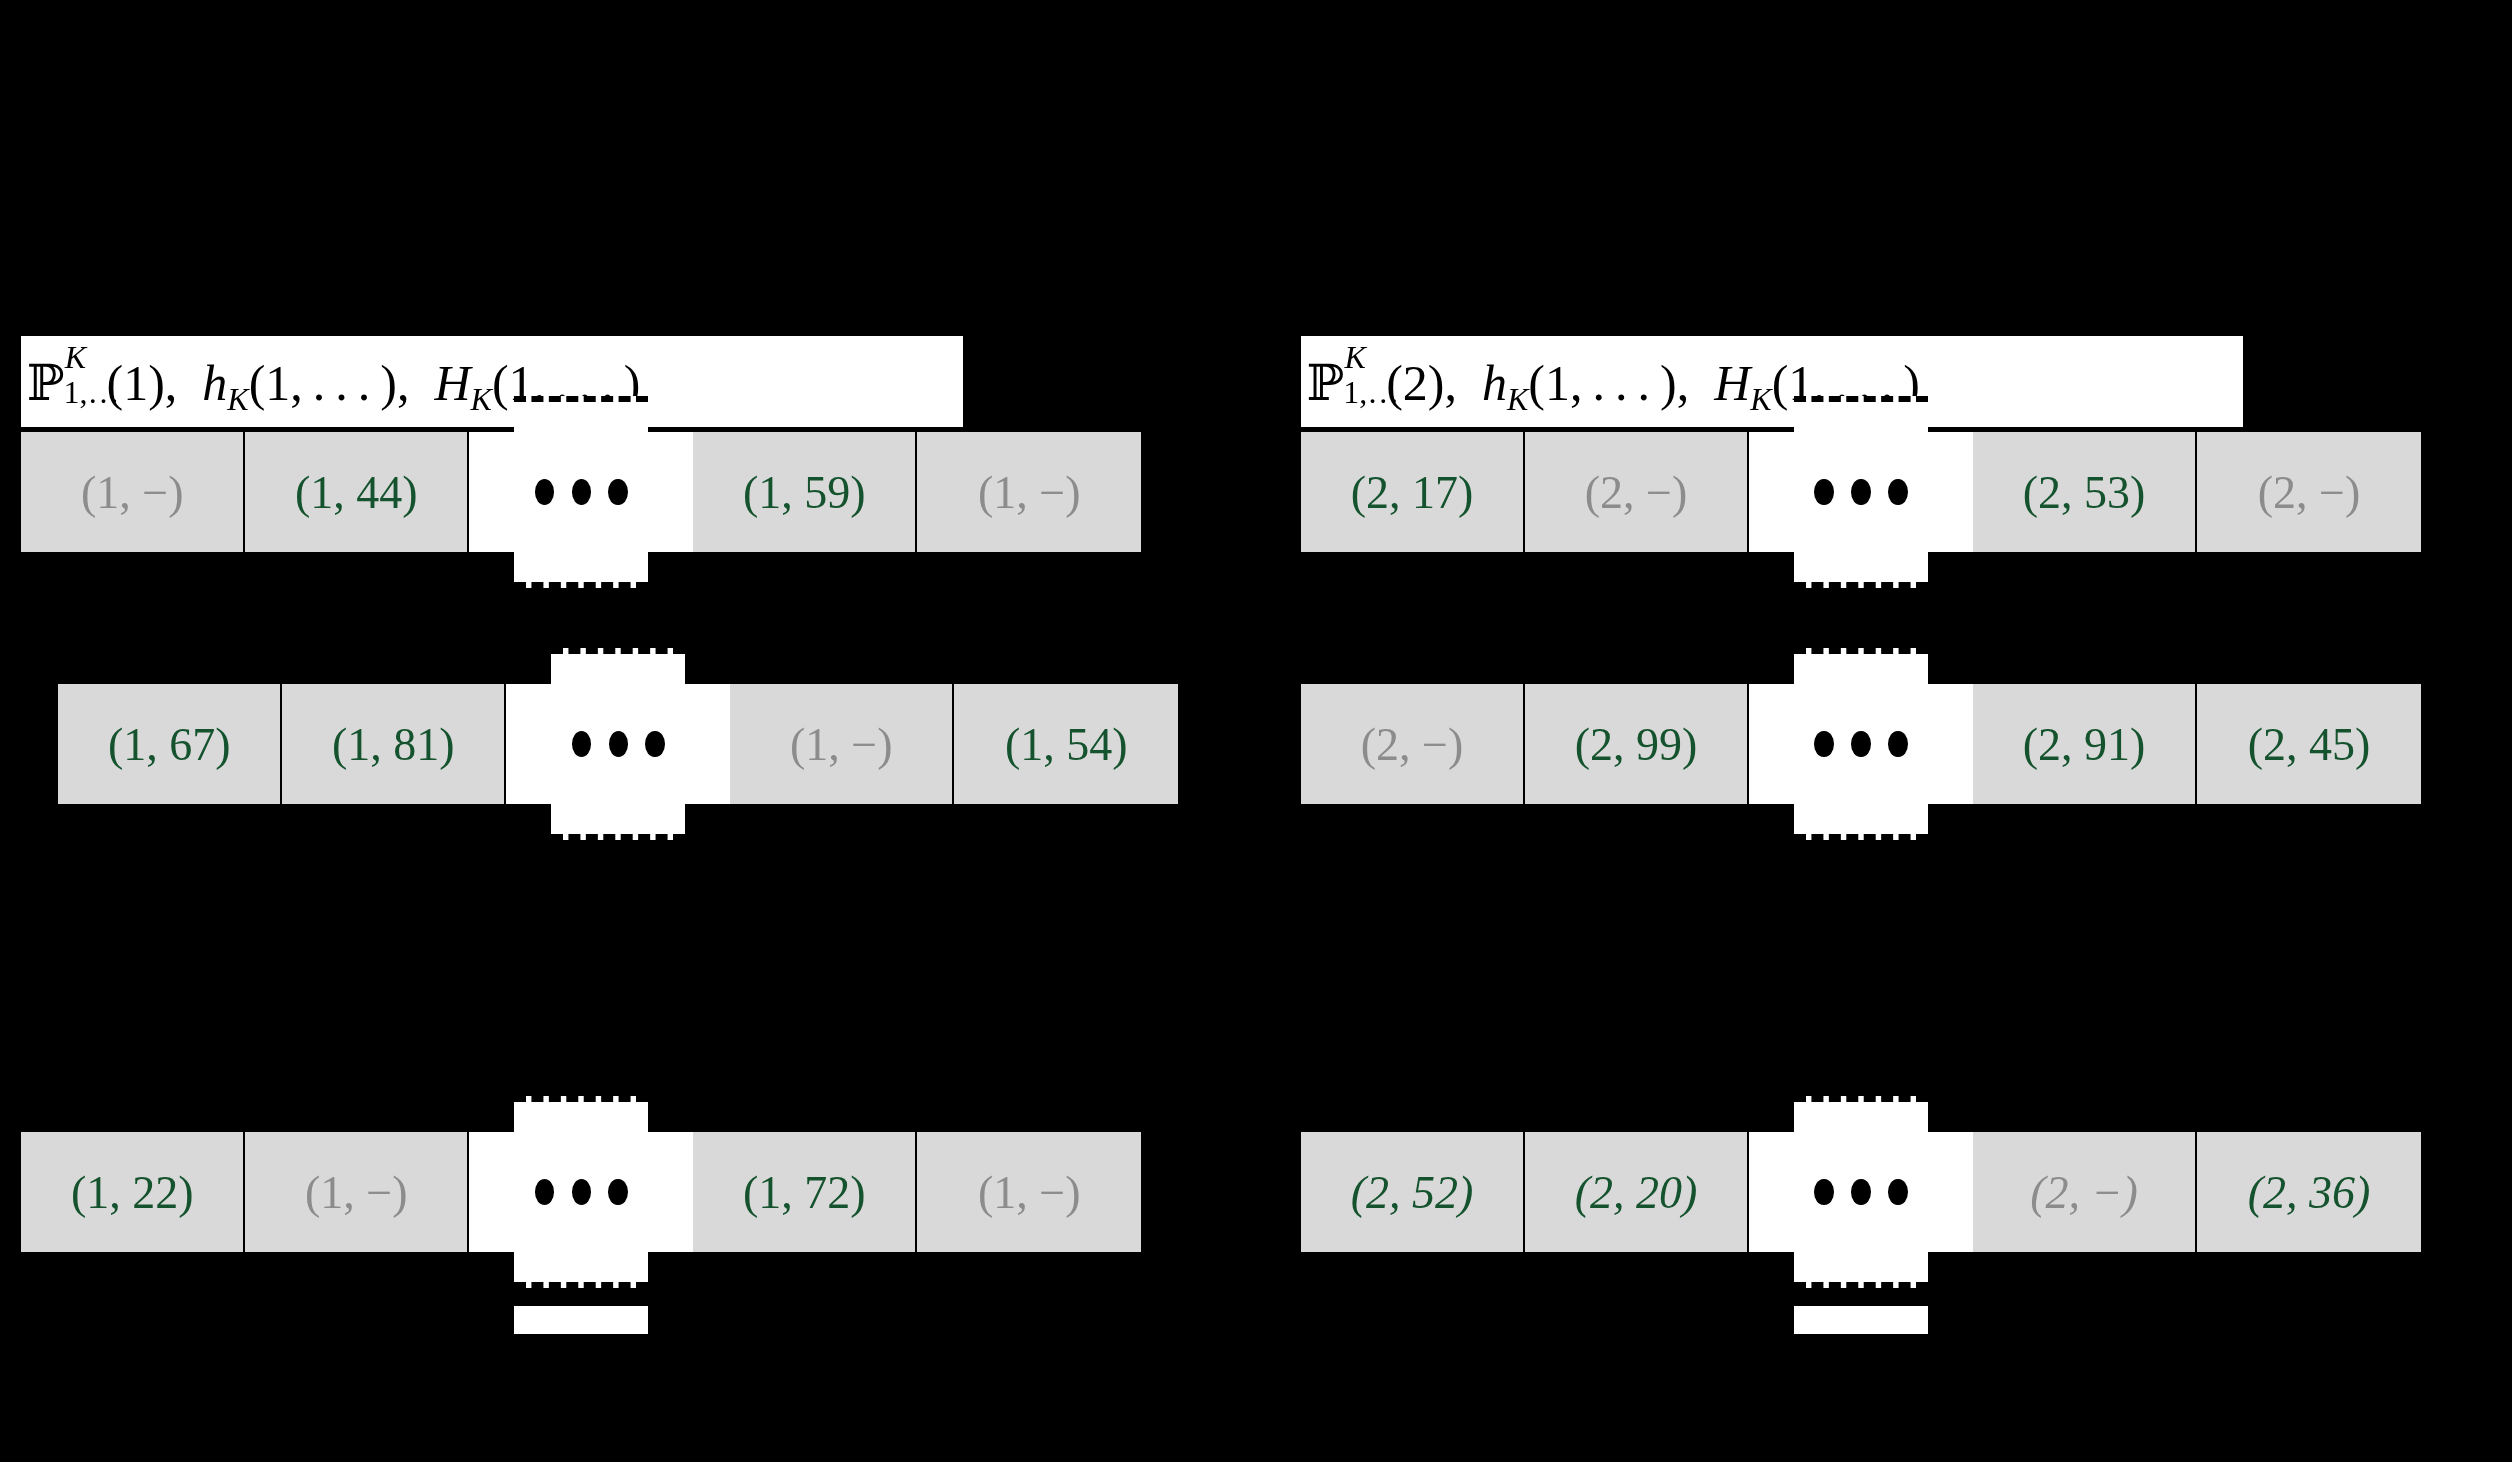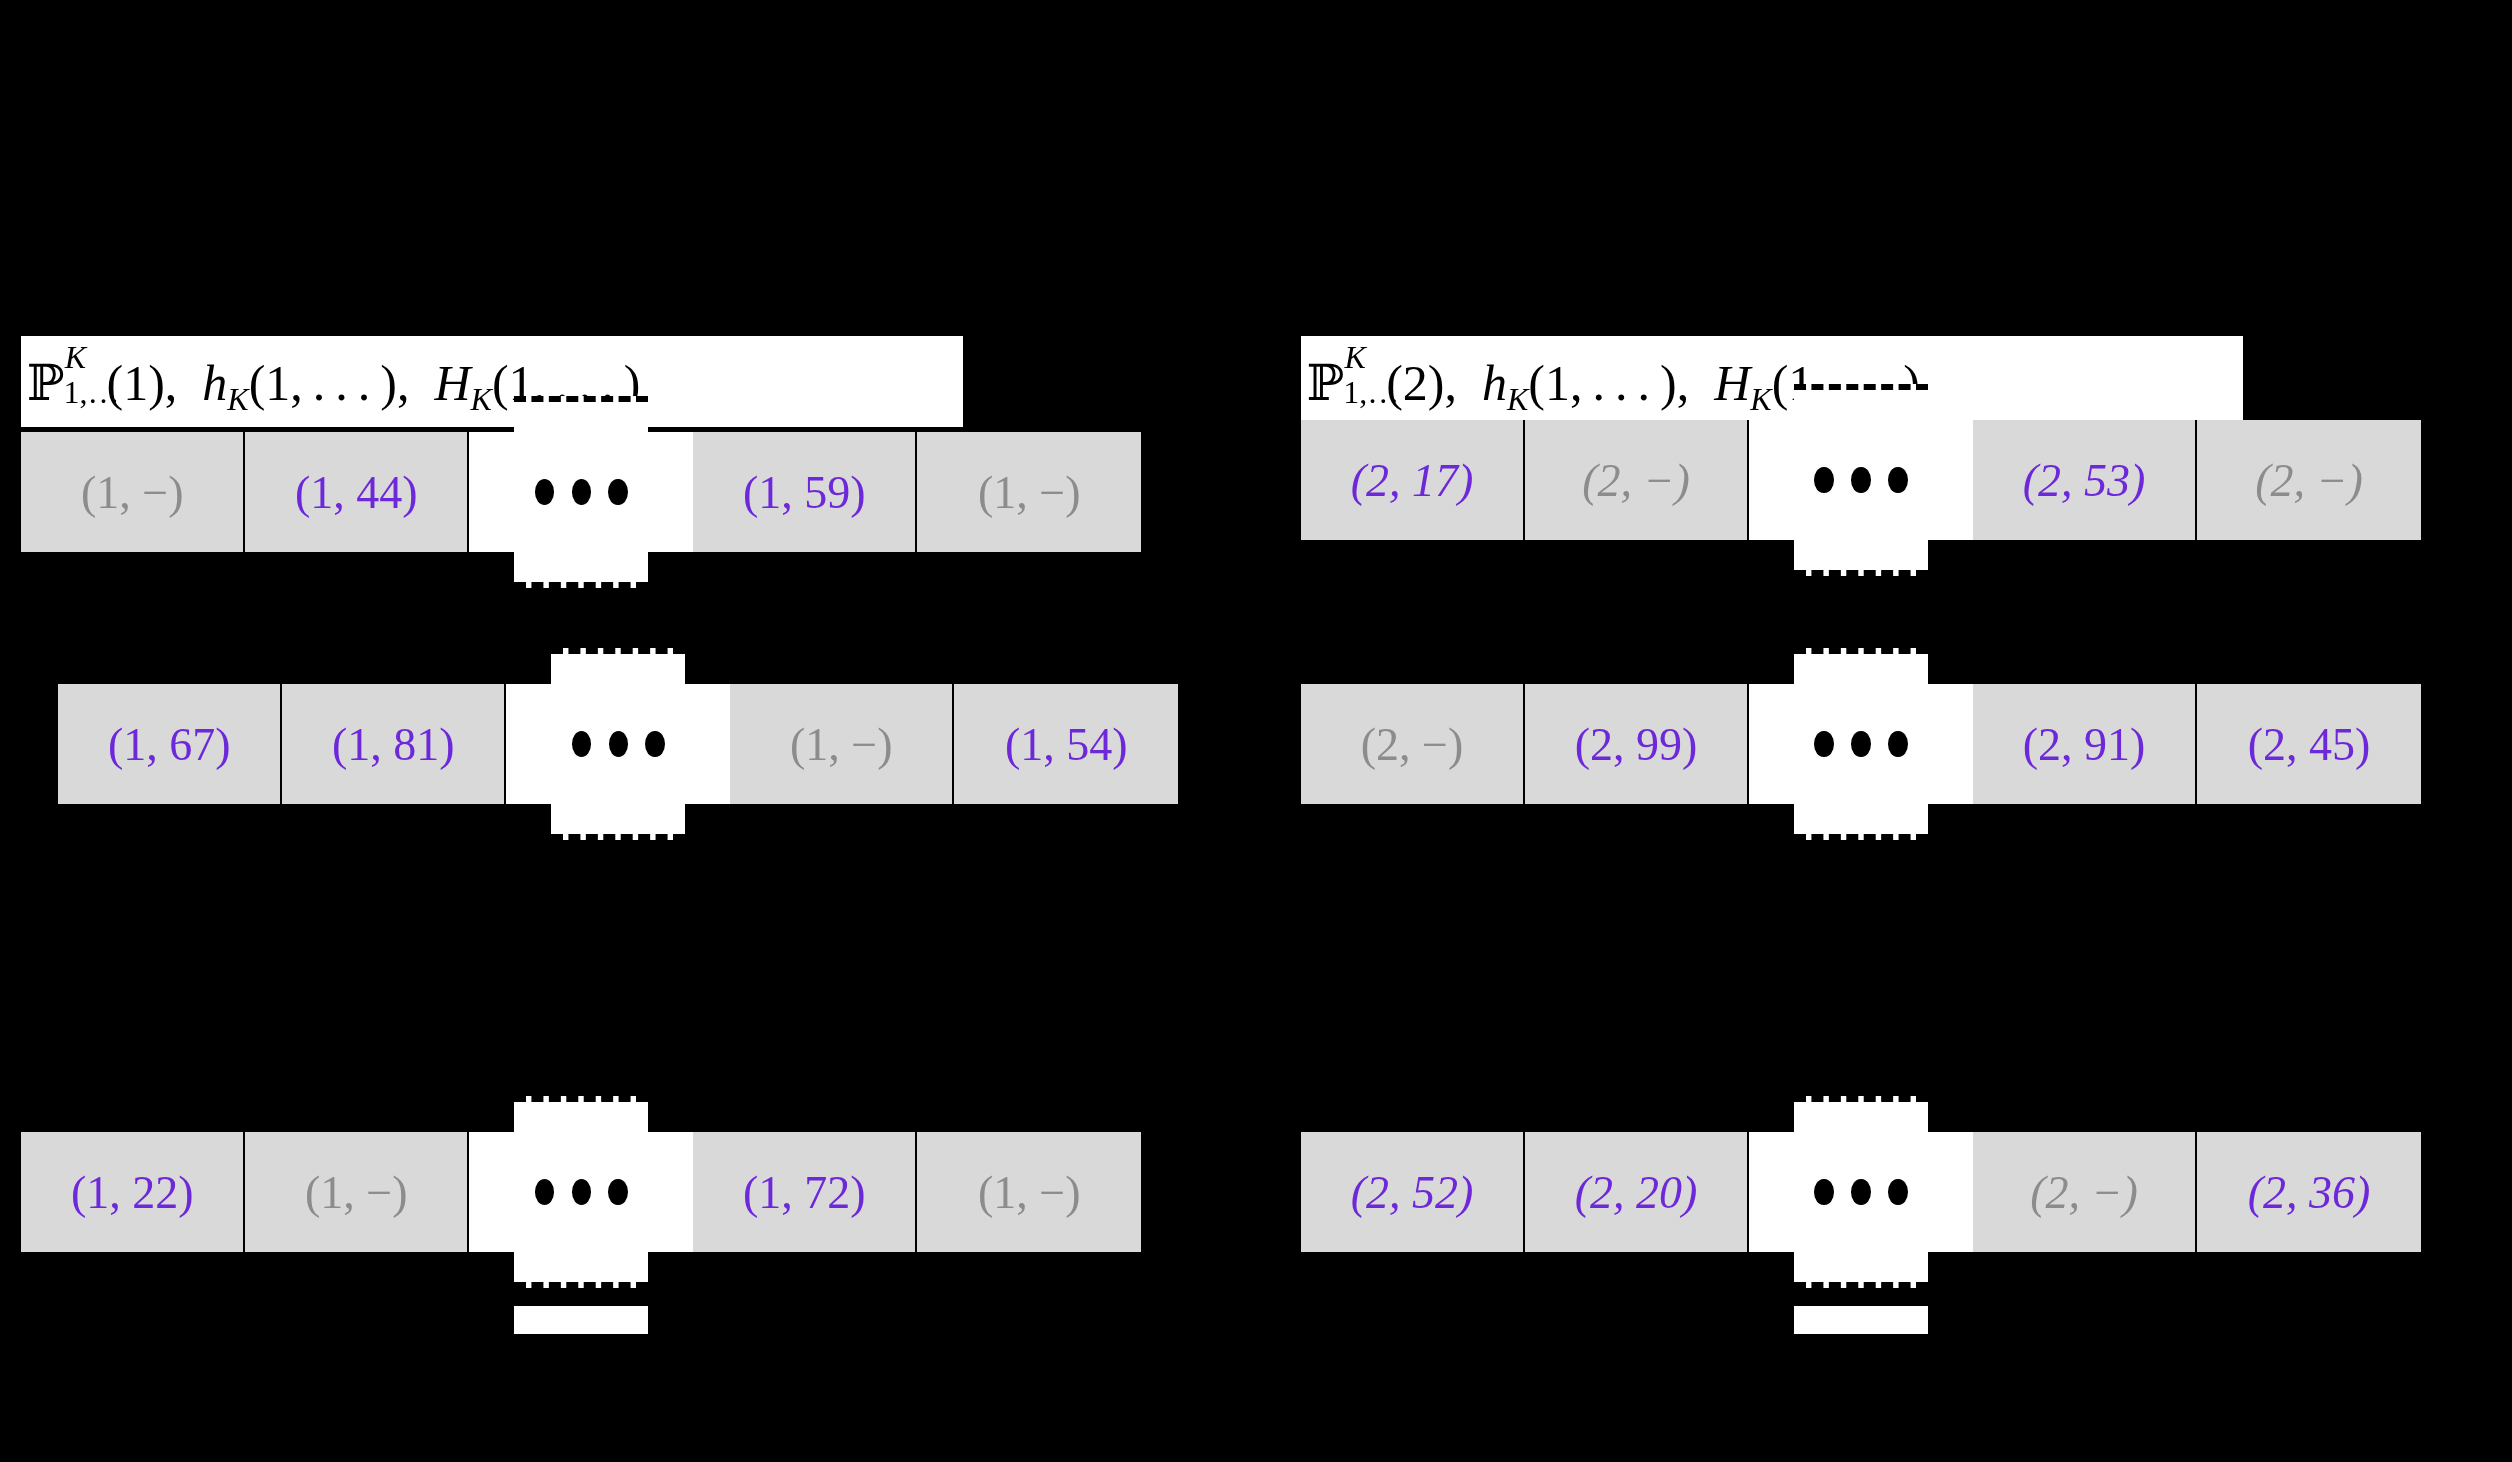--- a/index.html
+++ b/index.html
@@ -20,21 +20,21 @@
   .subsup{display:inline-block;vertical-align:middle;position:relative;
           width:43px;height:55px;}
   .subsup .sup{position:absolute;top:-19.6px;left:1.2px;font-size:32px;font-style:italic;}
   .subsup .sub{position:absolute;top:15px;left:0px;font-size:32px;}
   .sub-i{font-size:32px;font-style:italic;vertical-align:-10.4px;}
   .it{font-style:italic;}
 
   
   .row{position:absolute;display:flex;height:120px;}
   .cell{
-    width:224px;height:120px;background:#d9d9d9;color:#6d28d9;
+    width:224px;height:120px;background:#d9d9d9;color:#14532d;
     display:flex;align-items:center;justify-content:center;
     font-size:46px;box-sizing:border-box;
     border-right:2.9px solid #000;
   }
   .cell:last-child{border-right:none;}
   .cell.muted{color:#8c8c8c;}
 
   
   .cell.ellip{
     background:#fff;border-right:none;
@@ -125,21 +125,21 @@
 <div class="block" style="left:1301px;top:0;width:1137px;height:1462px;">
 
   <div class="label-plate" style="left:0px;top:336px;width:942px;">
     <span class="mathrow">
       <span class="bb">ℙ</span><span class="subsup"><span class="sup">K</span><span class="sub">1,…</span></span><span>(2)</span>,
       &nbsp;<span class="it">h</span><span class="sub-i it">K</span>(1, . . . ),
       &nbsp;<span class="it">H</span><span class="sub-i it">K</span>(1, . . . )
     </span>
   </div>
 
-  <div class="row" style="left:0;top:420px;font-style:italic;">
+  <div class="row" style="left:0;top:432px;">
     <div class="cell">(2, 17)</div>
     <div class="cell muted">(2, −)</div>
     <div class="cell ellip">
       <div class="stub top"></div>
       <div class="dots">
           <i></i>
           <i></i>
           <i></i>
         </div>
       <div class="stub bot"></div>

